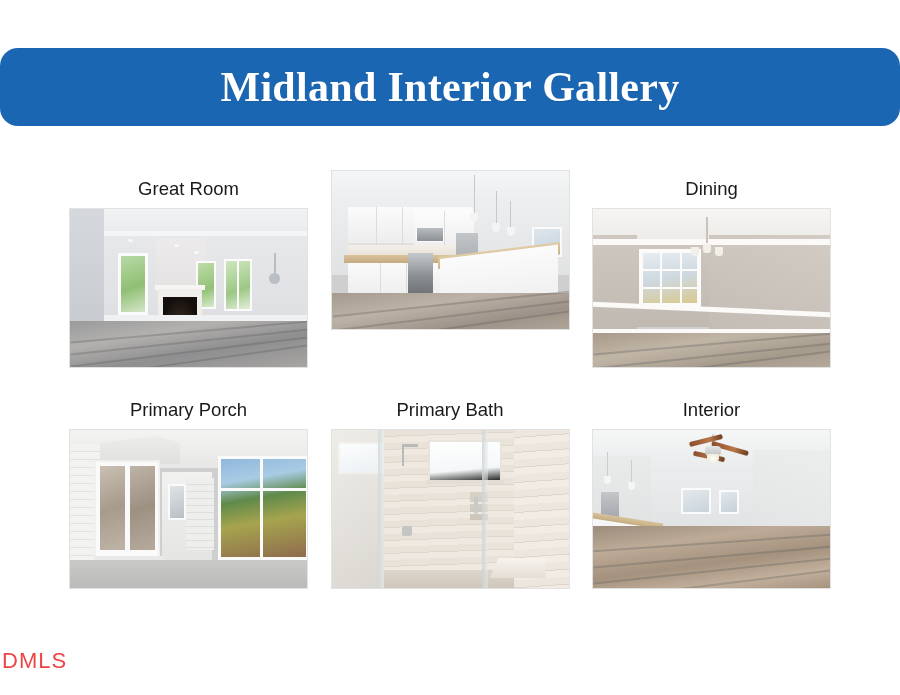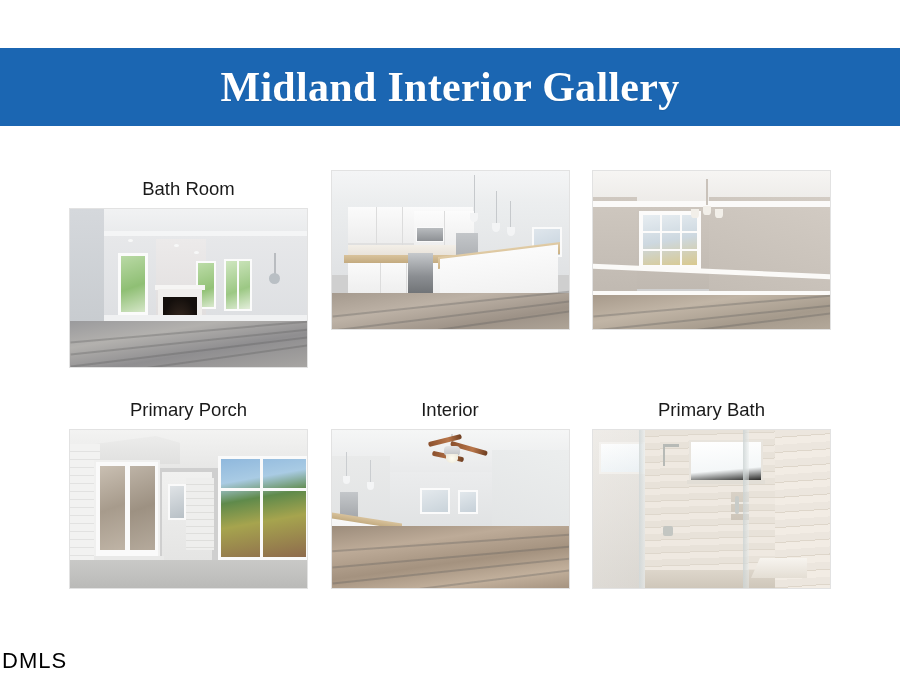--- a/index.html
+++ b/index.html
@@ -10,21 +10,21 @@
     overflow: hidden;
   }
   .page { position: relative; width: 900px; height: 695px; background: #fff; }
 
   
   .header-band {
     position: absolute;
     left: 0; top: 48px;
     width: 900px; height: 78px;
     background: #1b66b2;
-    display: flex; align-items: center; justify-content: center;
+    display: flex; align-items: center; justify-content: center; border-radius: 18px;
   }
   .header-title {
     font-family: "Liberation Serif", "DejaVu Serif", serif;
     font-weight: bold;
     font-size: 42px;
     color: #ffffff;
     letter-spacing: 0.3px;
     line-height: 1;
     text-shadow: 0 1px 1px rgba(0,0,0,0.08);
   }
@@ -260,38 +260,38 @@
     font-style: italic;
     font-size: 14px;
     color: #2b2b2b;
   }
   .watermark {
     position: absolute;
     left: 2px; top: 648px;
     font-family: "Liberation Sans", sans-serif;
     font-size: 22px;
     letter-spacing: 1px;
-    color: #000000;
+    color: #ef4444;
   }
 </style>
 </head>
 <body>
 
 <div class="page">
 
   <div class="header-band">
     <div class="header-title">Midland Interior Gallery</div>
   </div>
 
   <div class="gallery">
 
     <div class="grid-row">
 
       <div class="cell">
-        <div class="cell-label">Bath Room</div>
+        <div class="cell-label">Great Room</div>
         <div class="photo-frame">
           <div class="ph gr-ceiling"></div>
           <div class="ph gr-wall-left"></div>
           <div class="ph gr-wall-main"></div>
           <div class="ph gr-crown"></div>
           <div class="ph gr-chimney"></div>
           <div class="ph gr-lightspot" style="left:58px;top:30px;"></div>
           <div class="ph gr-lightspot" style="left:104px;top:35px;"></div>
           <div class="ph gr-lightspot" style="left:124px;top:42px;"></div>
           <div class="ph gr-win1"></div>
@@ -339,20 +339,21 @@
           <div class="ph k-pend" style="left:178px;top:30px;height:26px;"></div>
           <div class="ph k-pend-glass" style="left:175px;top:56px;"></div>
           <div class="ph k-floor"></div>
           <div class="ph gr-plank" style="left:0;top:132px;width:239px;transform:rotate(-6deg);"></div>
           <div class="ph gr-plank" style="left:0;top:144px;width:239px;transform:rotate(-7deg);"></div>
           <div class="ph gr-plank" style="left:0;top:156px;width:239px;transform:rotate(-8deg);"></div>
         </div>
       </div>
 
       <div class="cell">
+        <div class="cell-label">Dining</div>
         <div class="photo-frame">
           <div class="ph d-ceiling"></div>
           <div class="ph d-wall-left"></div>
           <div class="ph d-wall-back"></div>
           <div class="ph d-wall-right"></div>
           <div class="ph d-crown"></div>
           <div class="ph d-window"></div>
           <div class="ph d-win-mul-v" style="left:67px;"></div>
           <div class="ph d-win-mul-v" style="left:87px;"></div>
           <div class="ph d-win-mul-h" style="top:60px;"></div>
@@ -389,20 +390,44 @@
           <div class="ph sp-siding"></div>
           <div class="ph sp-small-win"></div>
           <div class="ph sp-door-frame"></div>
           <div class="ph sp-door-glass-a"></div>
           <div class="ph sp-door-glass-b"></div>
           <div class="ph sp-screen"></div>
           <div class="ph sp-screen-post" style="left:190px;"></div>
           <div class="ph sp-screen-rail" style="top:58px;"></div>
           <div class="ph sp-threshold"></div>
           <div class="ph sp-floor"></div>
+        </div>
+      </div>
+
+      <div class="cell">
+        <div class="cell-label">Primary Bath</div>
+        <div class="photo-frame">
+          <div class="ph pb-tile-back"></div>
+          <div class="ph pb-tile-right"></div>
+          <div class="ph pb-wall-left"></div>
+          <div class="ph pb-mirror-win"></div>
+          <div class="ph pb-window"></div>
+          <div class="ph pb-win-sill"></div>
+          <div class="ph pb-shower-arm"></div>
+          <div class="ph pb-shower-head"></div>
+          <div class="ph pb-niche"></div>
+          <div class="ph pb-niche-shelf" style="top:72px;"></div>
+          <div class="ph pb-niche-shelf" style="top:82px;"></div>
+          <div class="ph pb-control"></div>
+          <div class="ph pb-floor"></div>
+          <div class="ph pb-bench"></div>
+          <div class="ph pb-glass-panel"></div>
+          <div class="ph pb-glass-a"></div>
+          <div class="ph pb-glass-b"></div>
+          <div class="ph pb-handle"></div>
         </div>
       </div>
 
       <div class="cell">
         <div class="cell-label">Interior</div>
         <div class="photo-frame">
           <div class="ph i-ceiling"></div>
           <div class="ph i-wall-left"></div>
           <div class="ph i-wall-back"></div>
           <div class="ph i-wall-right"></div>
@@ -423,42 +448,18 @@
           <div class="ph i-fan-light"></div>
           <div class="ph i-base-right"></div>
           <div class="ph i-floor"></div>
           <div class="ph gr-plank" style="left:0;top:112px;width:239px;transform:rotate(-4deg);"></div>
           <div class="ph gr-plank" style="left:0;top:126px;width:239px;transform:rotate(-5deg);"></div>
           <div class="ph gr-plank" style="left:0;top:140px;width:239px;transform:rotate(-6deg);"></div>
           <div class="ph gr-plank" style="left:0;top:154px;width:239px;transform:rotate(-7deg);"></div>
         </div>
       </div>
 
-      <div class="cell">
-        <div class="cell-label">Primary Bath</div>
-        <div class="photo-frame">
-          <div class="ph pb-tile-back"></div>
-          <div class="ph pb-tile-right"></div>
-          <div class="ph pb-wall-left"></div>
-          <div class="ph pb-mirror-win"></div>
-          <div class="ph pb-window"></div>
-          <div class="ph pb-win-sill"></div>
-          <div class="ph pb-shower-arm"></div>
-          <div class="ph pb-shower-head"></div>
-          <div class="ph pb-niche"></div>
-          <div class="ph pb-niche-shelf" style="top:72px;"></div>
-          <div class="ph pb-niche-shelf" style="top:82px;"></div>
-          <div class="ph pb-control"></div>
-          <div class="ph pb-floor"></div>
-          <div class="ph pb-bench"></div>
-          <div class="ph pb-glass-panel"></div>
-          <div class="ph pb-glass-a"></div>
-          <div class="ph pb-glass-b"></div>
-          <div class="ph pb-handle"></div>
-        </div>
-      </div>
-
     </div>
   </div>
 
   <div class="watermark">DMLS</div>
 
 </div>
 
 </body></html>

